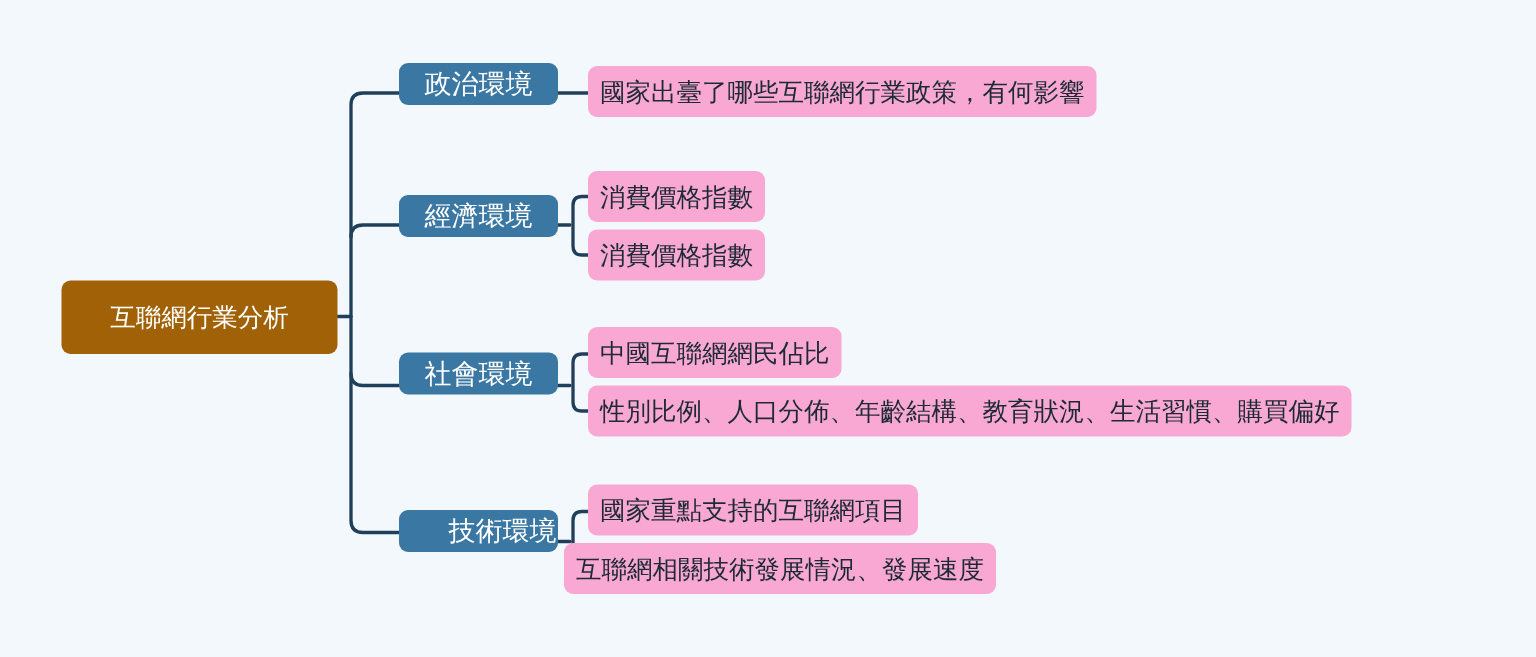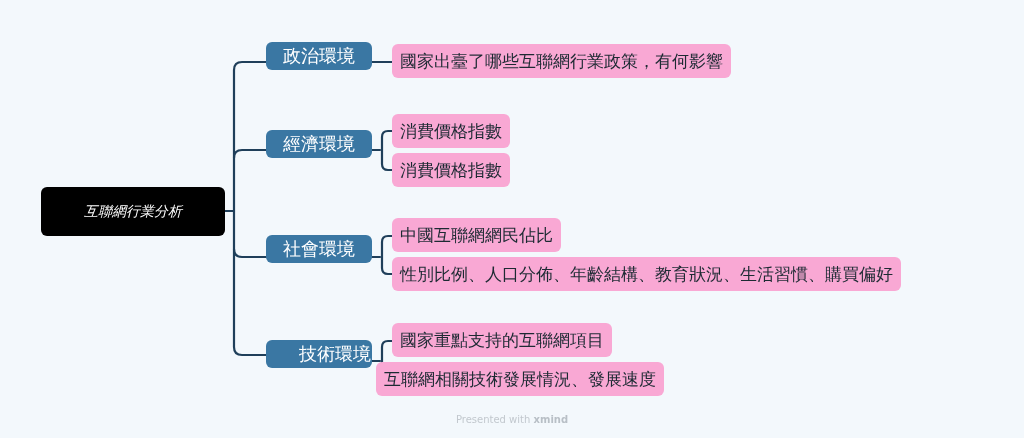--- a/index.html
+++ b/index.html
@@ -7,22 +7,22 @@
     width: 1024px; height: 438px; overflow: hidden;
     background: #f3f8fc;
     font-family: "DejaVu Sans", "Liberation Sans", sans-serif;
     position: relative;
   }
   .canvas { position: absolute; left: 0; top: 0; width: 1024px; height: 438px; }
   svg.lines { position: absolute; left: 0; top: 0; width: 1024px; height: 438px; }
   .node { position: absolute; box-sizing: border-box; display: flex; align-items: center; white-space: nowrap; }
   .root {
     left: 41px; top: 187px; width: 184px; height: 49px;
-    background: #000000; color: #ffffff; border-radius: 6px;
-    font-size: 14px; justify-content: center; font-style: italic;
+    background: #a16207; color: #ffffff; border-radius: 6px;
+    font-size: 17px; justify-content: center;
   }
   .branch {
     width: 106px; height: 28px; background: #3a77a3; color: #ffffff;
     border-radius: 6px; font-size: 18px; justify-content: center;
   }
   .leaf {
     height: 34px; background: #f9a8d4; color: #1d2a33;
     border-radius: 6px; font-size: 17px; padding: 4px 8px;
   }
   .footer {
@@ -68,17 +68,13 @@
   <div class="node leaf" style="left:392px; top:153px;">消費價格指數</div>
 
   <div class="node branch" style="left:266px; top:235px;">社會環境</div>
   <div class="node leaf" style="left:392px; top:218px;">中國互聯網網民佔比</div>
   <div class="node leaf" style="left:392px; top:257px;">性別比例、人口分佈、年齡結構、教育狀況、生活習慣、購買偏好</div>
 
   <div class="node branch" style="left:266px; top:340px;padding-left:32px;">技術環境</div>
   <div class="node leaf" style="left:392px; top:323px;">國家重點支持的互聯網項目</div>
   <div class="node leaf" style="left:376px; top:362px;">互聯網相關技術發展情況、發展速度</div>
 
-  <div class="footer">
-    <span>Presented with</span>
-    <b>xmind</b>
-  </div>
 </div>
 
 </body></html>

